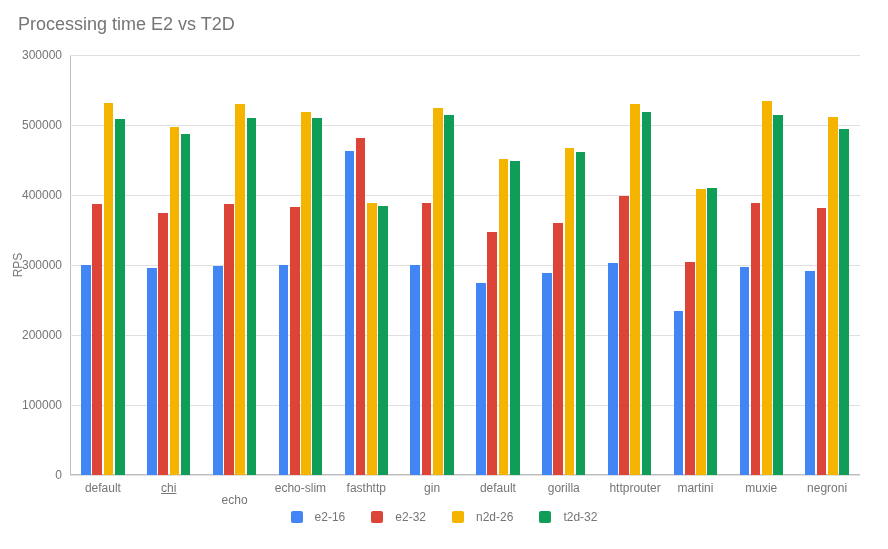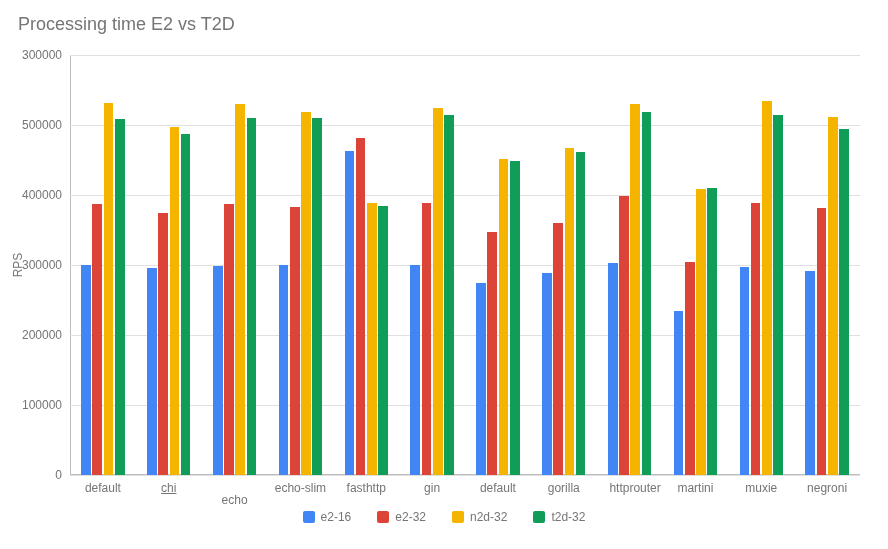--- a/index.html
+++ b/index.html
@@ -76,21 +76,21 @@
     top: 510px;
     display: flex;
     justify-content: center;
     gap: 26px;
     font-size: 12px;
     color: #757575;
   }
   .legend-item {
     display: flex;
     align-items: center;
-    gap: 6px;
+    gap: 12px;
   }
   .swatch {
     width: 12px;
     height: 12px;
     border-radius: 2px;
   }
 </style>
 </head>
 <body>
 
@@ -182,19 +182,19 @@
     <div class="legend-item">
       <div class="swatch" style="background: rgb(66, 133, 244);"></div>
       <span>e2-16</span>
     </div>
     <div class="legend-item">
       <div class="swatch" style="background: rgb(219, 68, 55);"></div>
       <span>e2-32</span>
     </div>
     <div class="legend-item">
       <div class="swatch" style="background: rgb(244, 180, 0);"></div>
-      <span>n2d-32</span>
+      <span>n2d-26</span>
     </div>
     <div class="legend-item">
       <div class="swatch" style="background: rgb(15, 157, 88);"></div>
       <span>t2d-32</span>
     </div>
   </div>
 
 </body></html>

